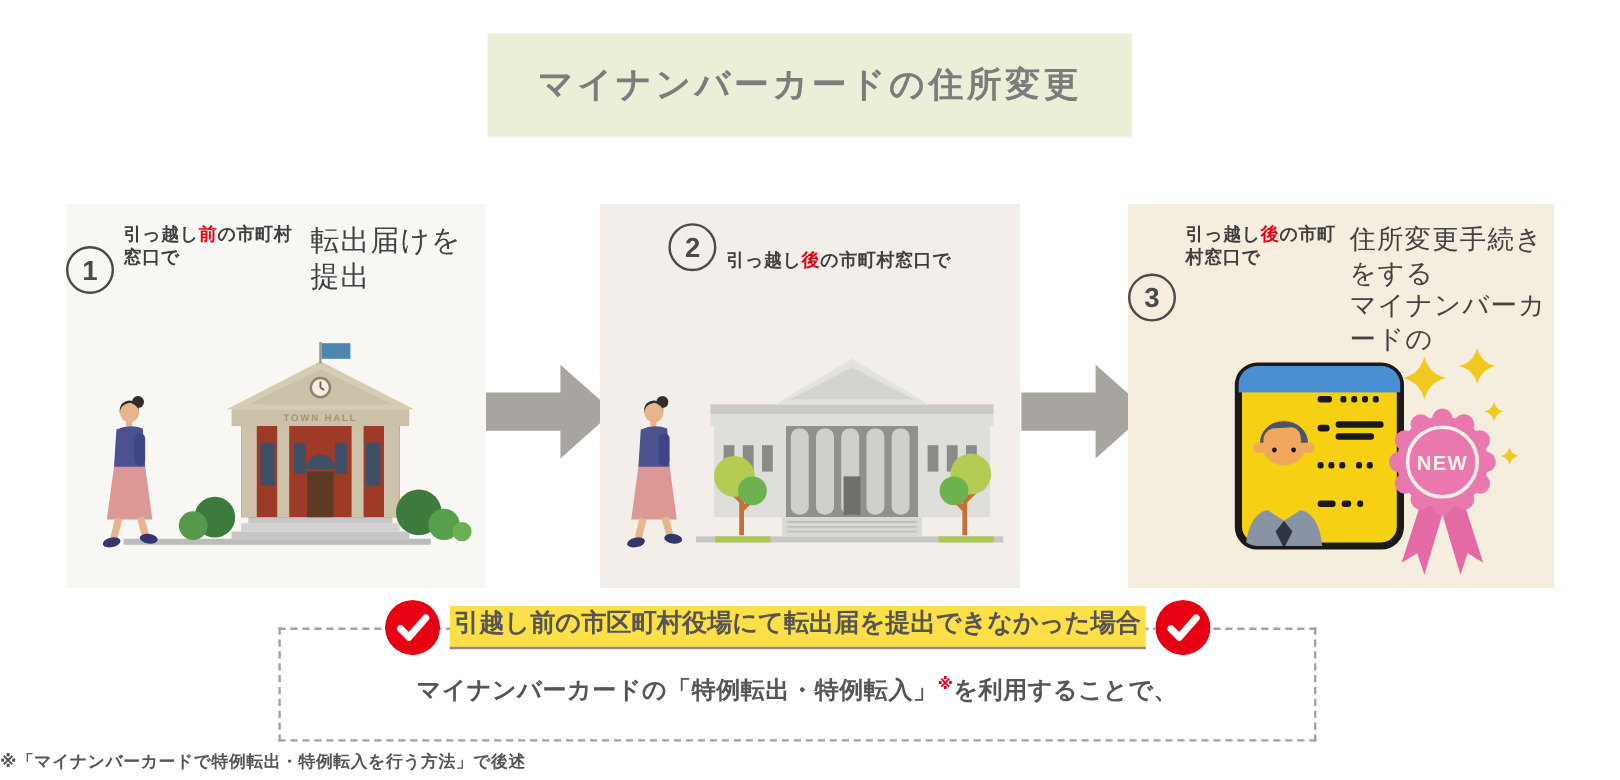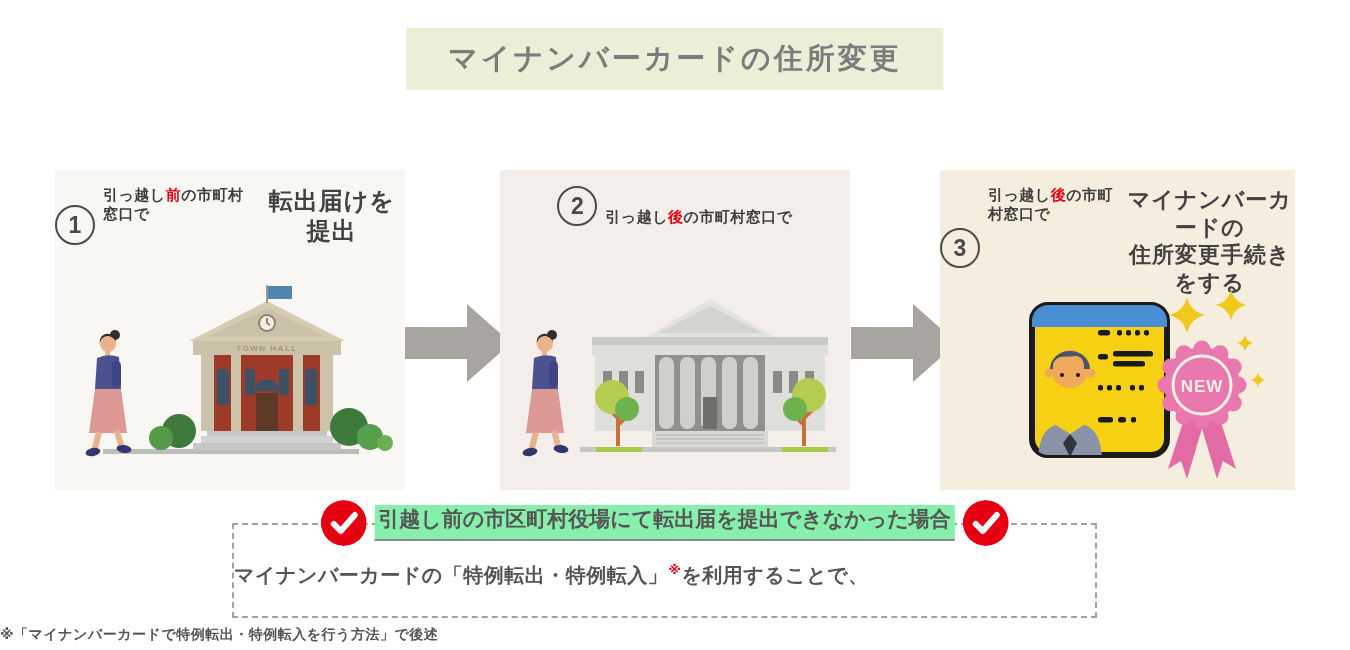--- a/index.html
+++ b/index.html
@@ -2,59 +2,59 @@
 <html lang="ja"><head>
 <meta charset="utf-8">
 <style>
   * { margin:0; padding:0; box-sizing:border-box; }
   html,body { width:1350px; height:650px; background:#ffffff;
     font-family:"Liberation Sans","DejaVu Sans",sans-serif; overflow:hidden; }
   .stage { position:relative; width:1350px; height:650px; background:#fff; }
 
   
   .title-banner { position:absolute; top:28px; left:50%; transform:translateX(-50%);
-    background:#eaf0d8; padding:11px 42px; }
+    background:#eaf0d8; padding:23px 42px; }
   .title-banner h1 { font-size:29px; font-weight:bold; color:#7c7c7c; letter-spacing:3px; white-space:nowrap; }
 
   
   .panel { position:absolute; top:170px; height:320px; }
   .panel-1 { left:55px;  width:350px; background:#f8f7f4; }
   .panel-2 { left:500px; width:350px; background:#f3eeea; }
   .panel-3 { left:940px; width:355px; background:#f5eddd; }
 
   .step-head { display:flex; justify-content:center; padding-top:16px; }
   .step-head .num { width:40px; height:40px; border:2.5px solid #4a4a4a; border-radius:50%;
     display:flex; align-items:center; justify-content:center;
     font-size:23px; font-weight:bold; color:#4a4a4a; flex:0 0 auto; margin-right:8px; }
   .step-head.single { align-items:flex-end; }
   .step-head.single .num { margin-bottom:1px; }
   .step-head.double { align-items:center; }
   .step-head.double .num { margin-top:14px; }
   .head-col { display:flex; flex-direction:row; }
   .head-small { font-size:15px; font-weight:bold; color:#3f3f3f; letter-spacing:0.5px; }
   .head-small .red { color:#e60012; }
-  .head-big { font-size:24px; font-weight:bold; color:#424242; letter-spacing:1px; line-height:1.25;text-align:center; }
+  .head-big { font-size:24px; font-weight:normal; color:#424242; letter-spacing:1px; line-height:1.25; }
   .panel-3 .head-big { font-size:22px; }
 
   .illus { position:absolute; left:0; bottom:5px; width:100%; height:200px; }
 
   
   .flow-arrow { position:absolute; top:304px; width:106px; height:78px; }
   .arrow-1 { left:405px; }
   .arrow-2 { left:851px; }
 
   
   .note-box { position:absolute; left:232px; top:523px; width:865px; height:95px;
     border:2px dashed #a2a2a2; }
   .note-heading-row { position:absolute; left:50%; top:-25px; transform:translateX(-50%);
     display:flex; align-items:center; gap:8px; background:transparent; white-space:nowrap; }
   .check-badge { width:46px; height:46px; flex:0 0 auto; background:#fff; border-radius:50%; }
   .note-heading { font-size:21px; font-weight:bold; color:#555;
-    border-bottom:2px solid #8a8a8a; padding:0 4px 6px 4px; background:#86efac; }
-  .note-body { position:absolute; left:0; right:0; top:36px; text-align:left;
+    border-bottom:2px solid #8a8a8a; padding:0 4px 6px 4px; background:#fde047; }
+  .note-body { position:absolute; left:0; right:0; top:36px; text-align:center;
     font-size:20px; font-weight:bold; color:#555; line-height:1.45; letter-spacing:0.5px; }
   .note-body sup { color:#e60012; font-size:13px; font-weight:bold; }
 
   .footnote { position:absolute; top:626px; left:0; width:1295px; 
     font-size:14px; font-weight:bold; color:#555; letter-spacing:0.5px; }
 </style>
 </head>
 <body>
 
 <div class="stage">
@@ -194,22 +194,22 @@
   </svg>
 
   <div class="panel panel-3">
     <div class="step-head double">
       <div class="num">3</div>
       <div class="head-col">
         <div class="head-small">
           <span>引っ越し</span><span class="red">後</span><span>の市町村窓口で</span>
         </div>
         <div class="head-big">
-          <div>マイナンバーカードの</div>
-            <div>住所変更手続きをする</div>
+          <div>住所変更手続きをする</div>
+            <div>マイナンバーカードの</div>
         </div>
       </div>
     </div>
     <svg class="illus" viewBox="0 0 355 200">
       <defs>
         <clipPath id="cardclip">
             <rect x="92" y="20" width="135" height="150" rx="16"></rect>
           </clipPath>
         <path id="sparkle" d="M0,-18 Q3.5,-3.5 18,0 Q3.5,3.5 0,18 Q-3.5,3.5 -18,0 Q-3.5,-3.5 0,-18"></path>
       </defs>

